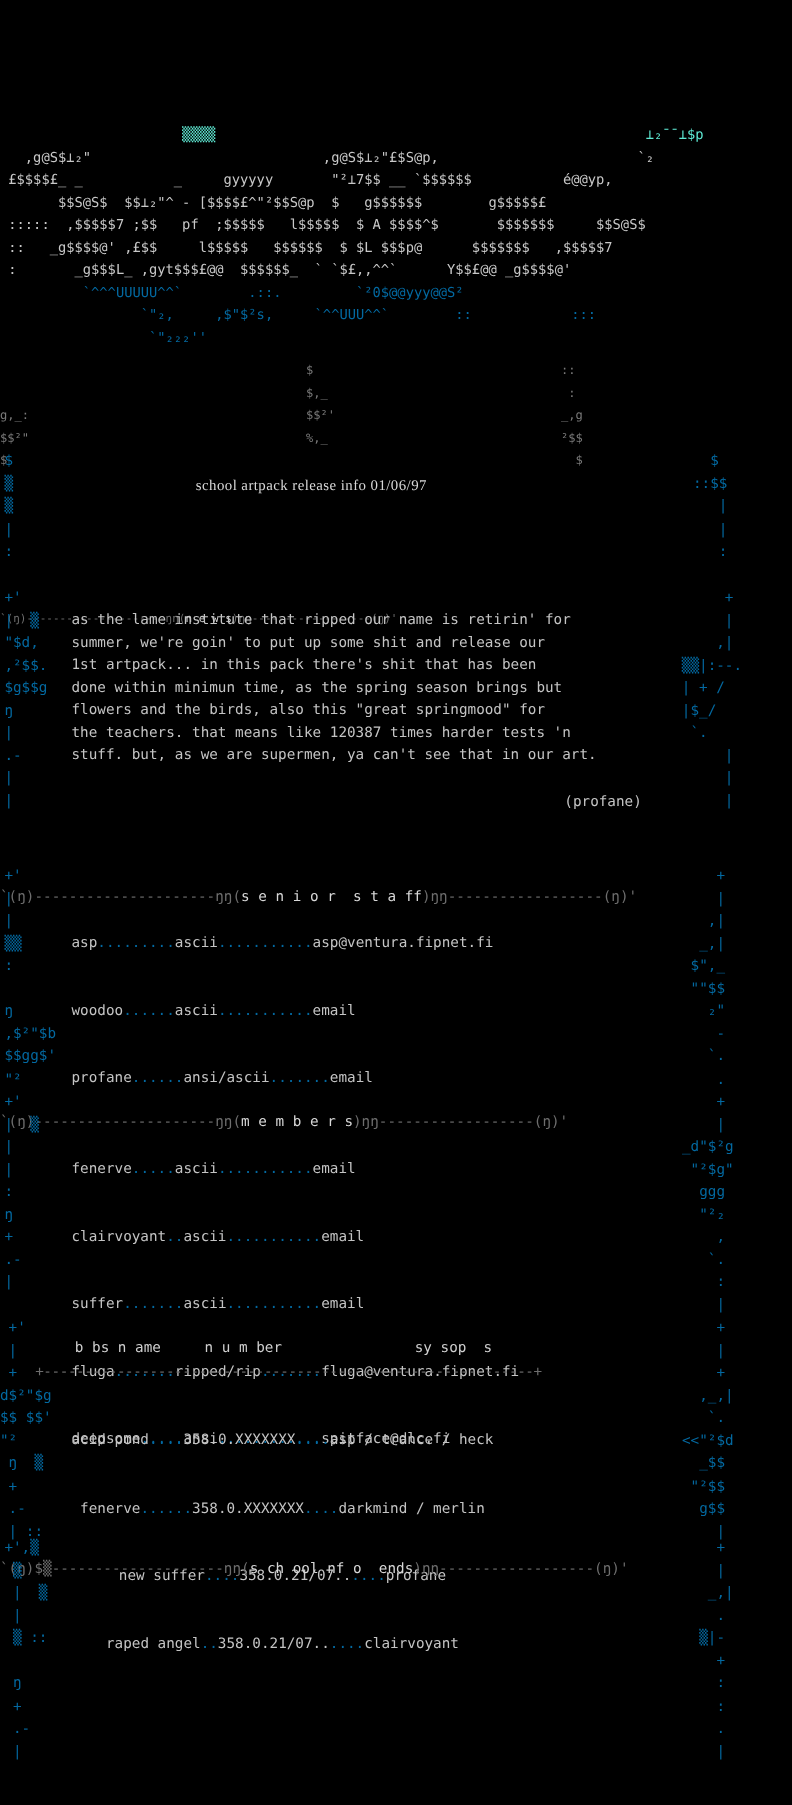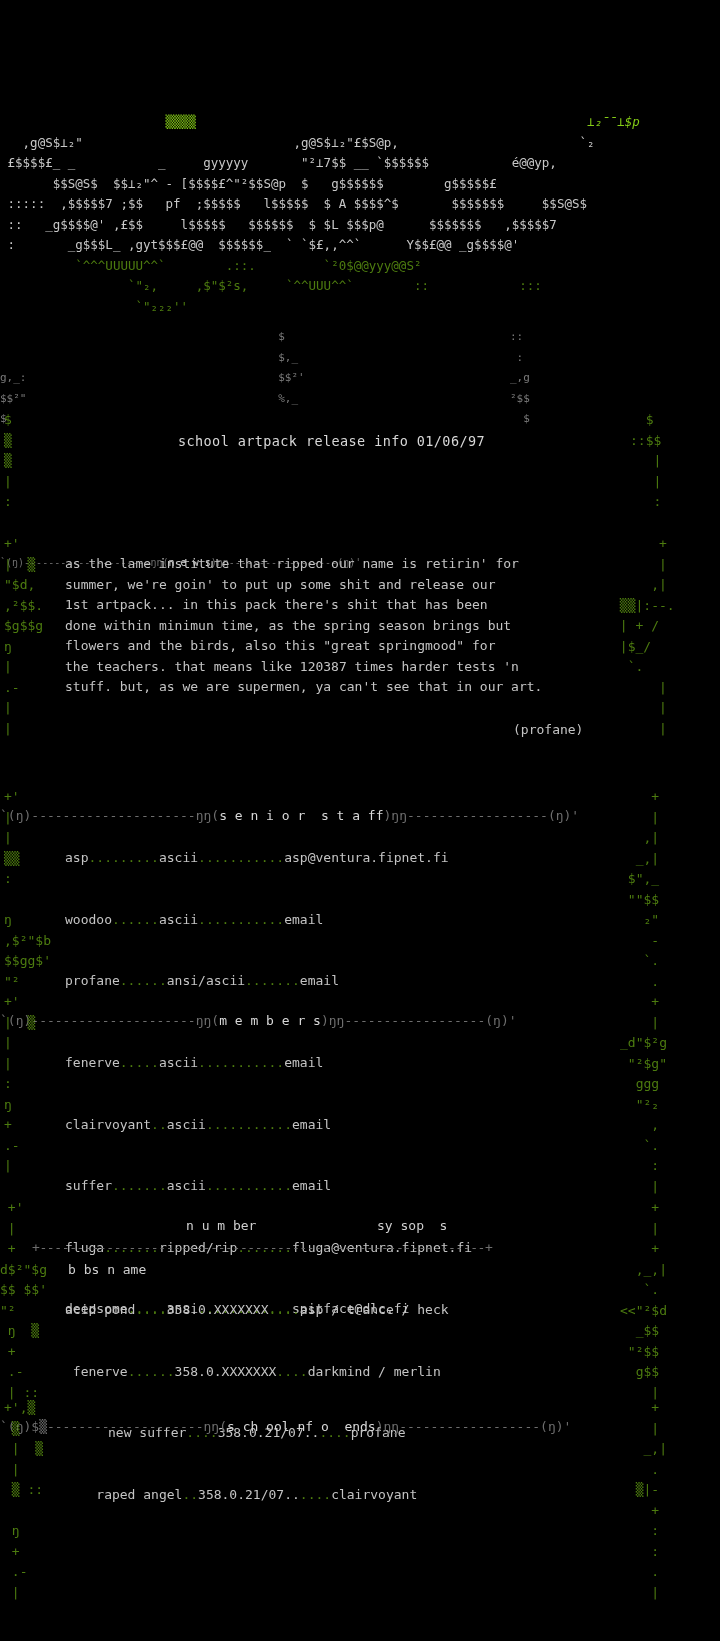--- a/index.html
+++ b/index.html
@@ -23,40 +23,41 @@
     width: 720px;
     height: 1641px;
   }
   pre {
     margin: 0;
     padding: 0;
     font-family: "DejaVu Sans Mono", "Liberation Mono", monospace;
     white-space: pre;
   }
   
-  .art-dim   { color: #4d7c0f; }
-  .art-mid   { color: #84cc16; font-style: italic; }
+  .art-dim   { color: #0369a1; }
+  .art-mid   { color: #5eead4; }
   .art-lt    { color: #c8c8c8; }
 
   .block-art {
     font-size: 13px;
     line-height: 20.5px;
     color: #8a8a8a;
   }
   .frame {
     color: #6e6e6e;
   }
   .txt {
     color: #c4c4c4;
   }
   .hdr {
     color: #d8d8d8;
   }
   .title-line {
     color: #d0d0d0;
+    font-family: Liberation Serif, serif;
   }
 
   
   .abs { position: absolute; }
 </style>
 </head>
 <body>
 
 
 
@@ -189,21 +190,21 @@
       <div><span class="txt">suffer</span><span class="art-dim">.......</span><span class="txt">ascii</span><span class="art-dim">...........</span><span class="txt">email</span></div>
       <div><span class="txt">fluga</span><span class="art-dim">.......</span><span class="txt">ripped/rip</span><span class="art-dim">.......</span><span class="txt">fluga@ventura.fipnet.fi</span></div>
       <div><span class="txt">deepsome</span><span class="art-dim">.....</span><span class="txt">ansi</span><span class="art-dim">............</span><span class="txt">spitface@dlc.fi</span></div>
     </div>
   </div>
 
   
   <div class="abs" style="left:0;top:1094px;width:720px;">
 
     <div class="abs" style="left:68px;top:40px;color:#cfcfcf;">
-      <span class="abs" style="left:0;top:0;margin-top:44px;">b bs n ame</span>
+      <span class="abs" style="left:0;top:0;">b bs n ame</span>
       <span class="abs" style="left:118px;top:0;">n u m ber</span>
       <span class="abs" style="left:282px;top:0;margin-left:27px;">sy sop  s</span>
     </div>
 
     <div class="abs frame" style="left:32px;top:62px;letter-spacing:-0.4px;">+------------------------------------------------------------+</div>
 
     <pre class="abs art-dim" style="left:0px;top:22px;line-height:20.5px;"> +'
  |
  +
 d$²"$g

